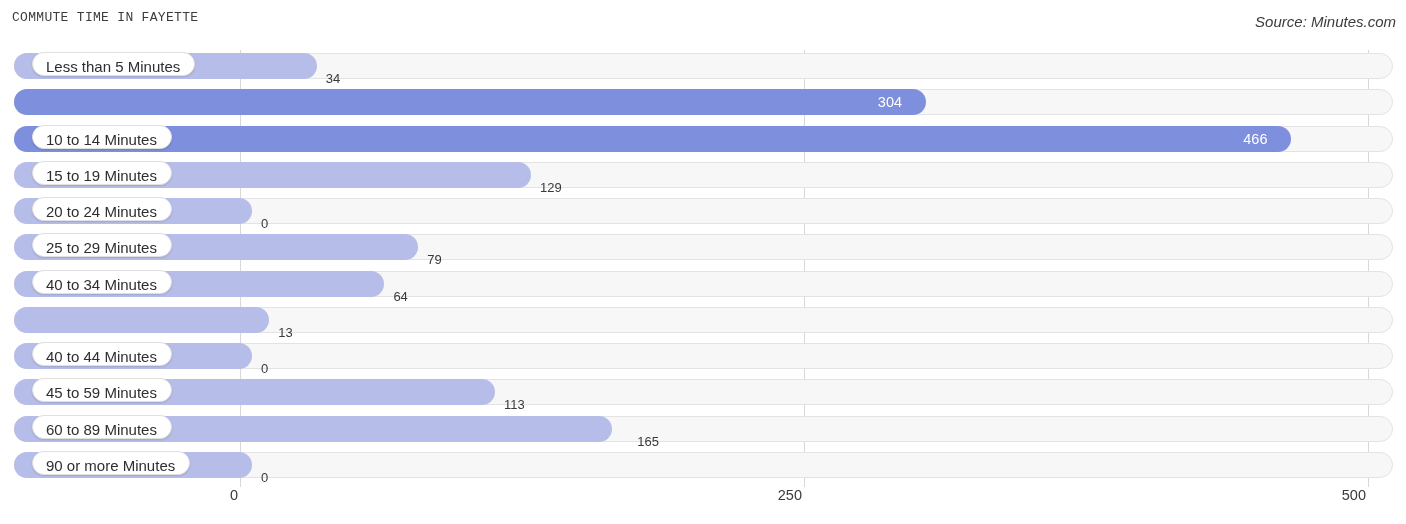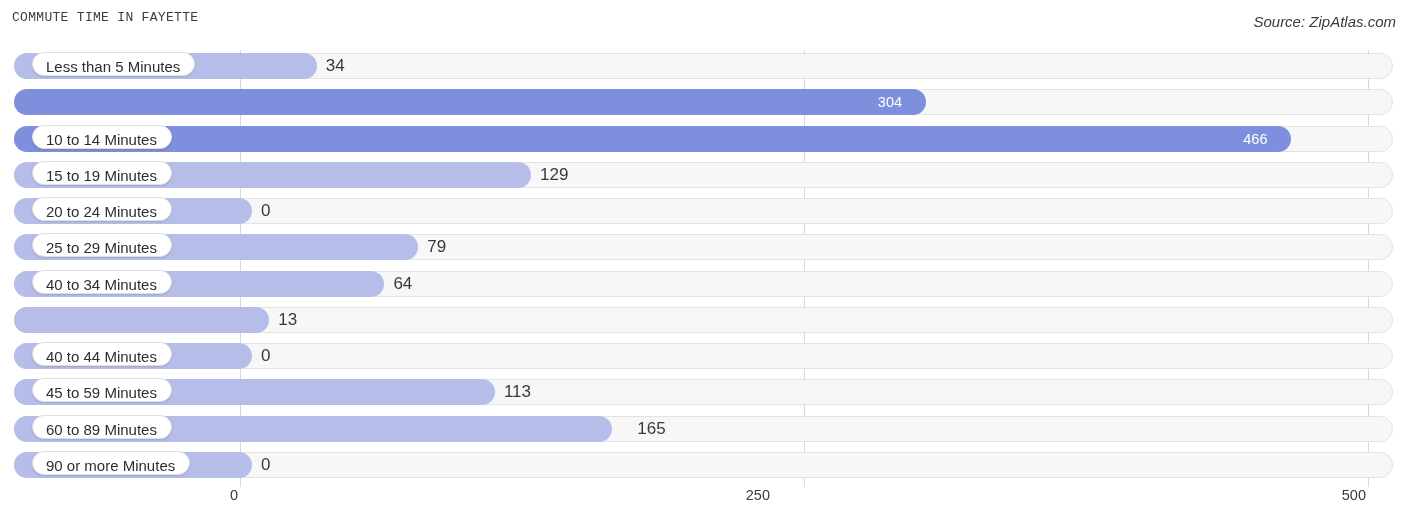--- a/index.html
+++ b/index.html
@@ -92,24 +92,24 @@
     top: 3px;
     height: 26px;
     border-radius: 14px;
     box-sizing: border-box;
   }
   .bar-light { background: #b6bde9; }
   .bar-dark  { background: #7e8fdd; }
 
   .value-out {
     position: absolute;
-    top: 3px;
+    top: 16px;
     height: 16px;
     line-height: 26px;
-    font-size: 17px;
+    font-size: 13px;
     color: #3a3a3a;
     white-space: nowrap;
   }
   .value-in {
     position: absolute;
     top: 3px;
     height: 26px;
     line-height: 26px;
     font-size: 14.5px;
     color: #ffffff;
@@ -149,21 +149,21 @@
     transform: translateX(-100%);
     white-space: nowrap;
   }
 </style>
 </head>
 <body>
 
 <div id="chart-root">
 
   <div class="chart-title">COMMUTE TIME IN FAYETTE</div>
-  <div class="chart-source">Source: ZipAtlas.com</div>
+  <div class="chart-source">Source: Minutes.com</div>
 
   <div class="plot">
     <div class="gridlines" id="gridlines">
         <div class="gridline" style="left: 240px;"></div>
         <div class="gridline" style="left: 804px;"></div>
         <div class="gridline" style="left: 1368px;"></div>
       </div>
     <div class="rows" id="rows">
         <div class="row">
           <div class="track"></div>
@@ -233,17 +233,17 @@
           <div class="track"></div>
           <div class="bar bar-light" style="width: 238px;"></div>
           <div class="value-out" style="left: 261px;">0</div>
           <div class="cat-pill">90 or more Minutes</div>
         </div>
       </div>
   </div>
 
   <div class="axis" id="axis">
       <div class="tick-label" style="left: 238px;">0</div>
-      <div class="tick-label" style="left: 770px; text-align: center;">250</div>
+      <div class="tick-label" style="left: 802px; text-align: center;">250</div>
       <div class="tick-label" style="left: 1366px;">500</div>
     </div>
 
 </div>
 
 </body></html>

